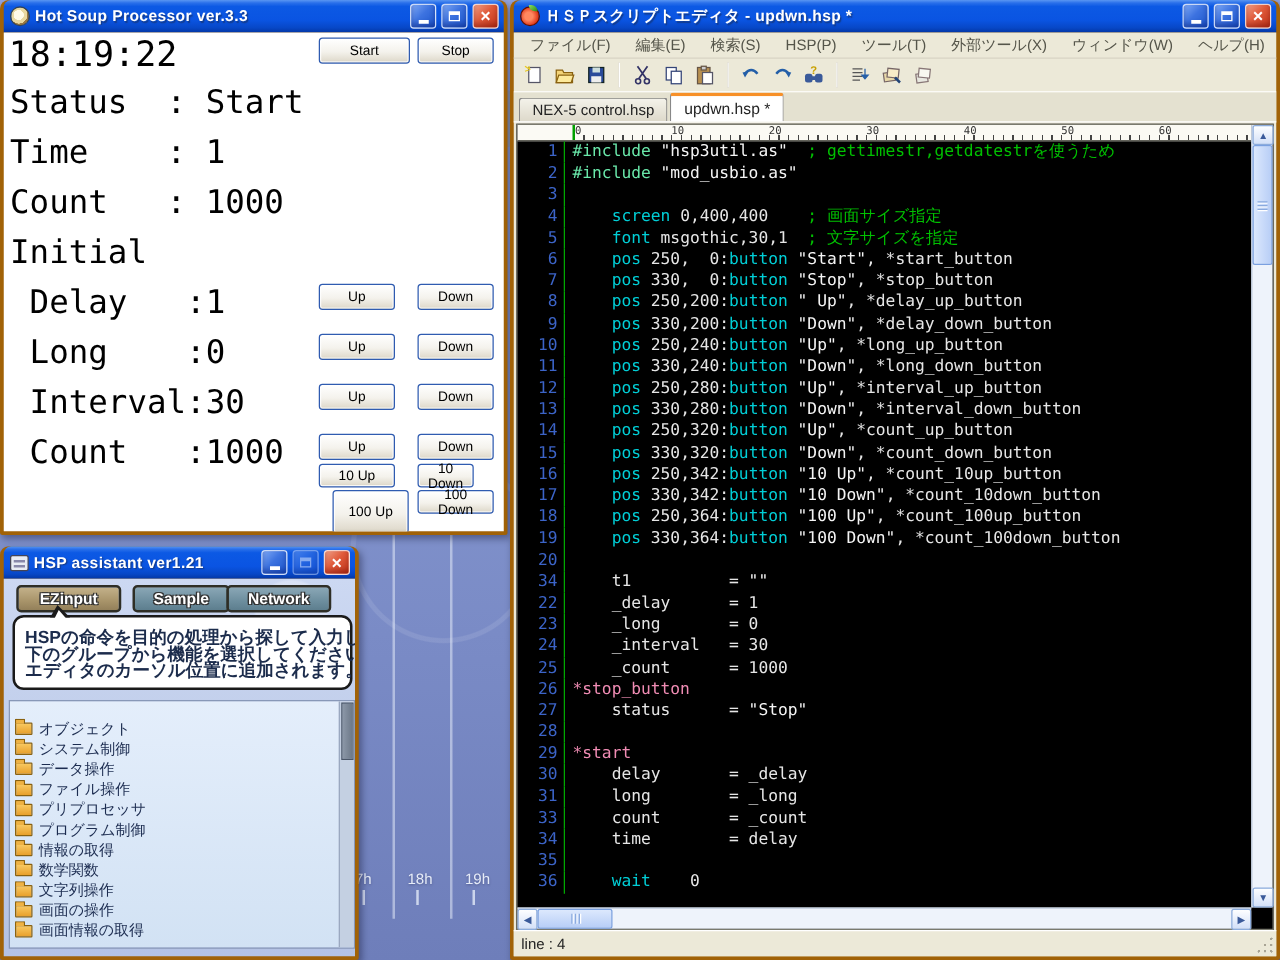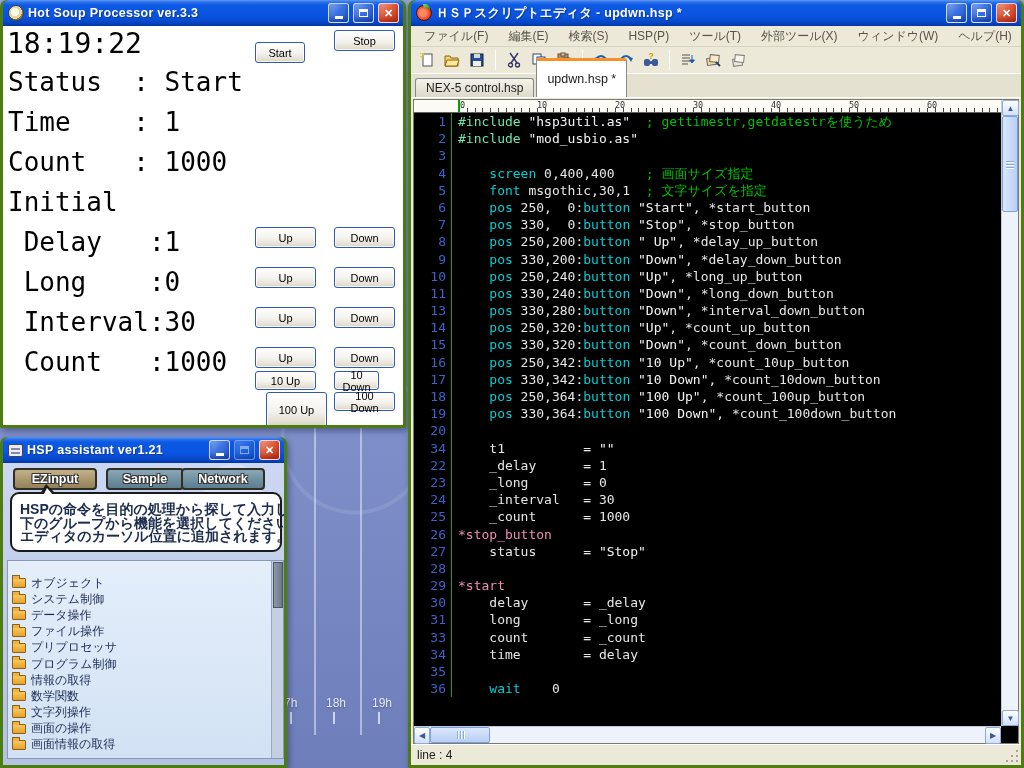--- a/index.html
+++ b/index.html
@@ -13,21 +13,21 @@
       radial-gradient(90px 55px at 345px 18px,rgba(150,158,176,.95) 0 60%,transparent 62%),
       radial-gradient(70px 40px at 395px 95px,rgba(150,158,176,.85) 0 58%,transparent 60%),
       radial-gradient(55px 30px at 300px 70px,rgba(150,158,176,.7) 0 55%,transparent 58%),
       radial-gradient(circle at 355px 440px, transparent 70px, rgba(255,255,255,.10) 71px, rgba(255,255,255,.10) 74px, transparent 75px),
       linear-gradient(180deg,#93a5de 0%,#8496cf 38%,#7a8bc6 66%,#6e7eba 100%);}
   .wp-line{position:absolute;top:0;width:2px;background:rgba(235,241,252,.5);}
   .wp-label{position:absolute;color:#e6ecf8;font-size:12px;text-shadow:0 1px 2px rgba(0,0,40,.3);}
   .wp-tick{position:absolute;width:2px;height:12px;background:rgba(235,241,252,.75);}
 
   
-  .xpwin{position:absolute;background:#4d7c0f;border-radius:7px 7px 2px 2px;
+  .xpwin{position:absolute;background:#a16207;border-radius:7px 7px 2px 2px;
          padding:0 3px 3px 3px;box-shadow:2px 3px 6px rgba(0,0,30,.35);}
   .titlebar{height:26px;display:flex;align-items:center;gap:4px;padding:0 4px 0 5px;
     border-radius:6px 6px 0 0;
     background:linear-gradient(180deg,#5a96f2 0%,#2a70ea 9%,#0c59e4 20%,#0a54e2 62%,#0747c6 86%,#0336a4 100%);}
   .titlebar .title{flex:1;color:#fff;font-weight:bold;font-size:12.5px;letter-spacing:.3px;
     text-shadow:1px 1px 1px #123a8a;white-space:nowrap;overflow:hidden;}
   .tb-btn{width:21px;height:20px;border:1px solid rgba(255,255,255,.75);border-radius:3px;
     display:flex;align-items:center;justify-content:center;color:#fff;font-size:11px;font-weight:bold;
     background:linear-gradient(135deg,#7fa9f5 0%,#3d73e0 45%,#1c55cc 100%);box-shadow:inset 0 -3px 4px rgba(0,10,80,.35);}
   .tb-btn.close{background:linear-gradient(135deg,#f0a088 0%,#e05a3a 45%,#c03418 100%);box-shadow:inset 0 -3px 4px rgba(90,0,0,.35);}
@@ -96,21 +96,21 @@
   .menu-item{padding:2px 9px;font-size:12px;color:#55554a;white-space:nowrap;}
   .toolbar{height:27px;display:flex;align-items:center;padding-left:5px;gap:3px;border-bottom:1px solid #fff;}
   .tool{width:22px;height:22px;display:flex;align-items:center;justify-content:center;border-radius:2px;}
   .tool svg{display:block;}
   .tsep{width:1px;height:20px;background:#b4b0a0;border-right:1px solid #fff;margin:0 4px;}
   .tabbar{height:24px;display:flex;align-items:flex-end;padding-left:4px;gap:2px;
     background:#e4e1d0;border-bottom:1px solid #fff;}
   .etab{border:1px solid #888;border-bottom:none;border-radius:3px 3px 0 0;padding:0 10px;
     font-size:12px;color:#222;display:flex;align-items:center;white-space:nowrap;}
   .etab.idle{height:19px;background:linear-gradient(180deg,#f4f2ea,#ddd9ca);}
-  .etab.active{height:39px;background:#fff;border-top:3px solid #f79028;font-size:12.5px;}
+  .etab.active{height:23px;background:#fff;border-top:3px solid #f79028;font-size:12.5px;}
 
   .editbox{flex:1;margin:1px 2px 0 2px;position:relative;border:1px solid #7a7a6e;background:#000;min-height:0;}
   .ruler{position:absolute;left:0;right:17px;top:0;height:13px;background:#fbfaf4;border-bottom:1px solid #62625a;
     overflow:hidden;}
   .ruler .ticks{position:absolute;left:45px;right:0;bottom:0;height:4px;
     background:repeating-linear-gradient(90deg,#444 0 1px,transparent 1px 7.8px);}
   .ruler .rnum{position:absolute;top:0;font-size:8.5px;color:#333;font-family:"DejaVu Sans Mono",monospace;}
   .ruler .caret{position:absolute;left:44px;top:0;width:2px;height:13px;background:#00a000;}
   .codewrap{position:absolute;left:0;right:17px;top:13px;bottom:17px;overflow:hidden;
     font-family:"DejaVu Sans Mono",monospace;font-size:13px;line-height:17.2px;}
@@ -166,21 +166,21 @@
     <div class="tb-btn">
         <div class="tb-min-glyph"></div>
       </div>
     <div class="tb-btn">
         <div class="tb-max-glyph"></div>
       </div>
     <div class="tb-btn close">✕</div>
   </div>
   <div class="content">
     <div class="hs-clock">18:19:22</div>
-    <button class="xpbtn" style="left:252px;top:16px;width:50px;height:21px">Start</button>
+    <button class="xpbtn" style="left:252px;top:4px;width:73px;height:21px">Start</button>
     <button class="xpbtn" style="left:331px;top:4px;width:61px;height:21px">Stop</button>
 
     <div class="hs-line" style="top:41px">Status  : Start</div>
     <div class="hs-line" style="top:81px">Time    : 1</div>
     <div class="hs-line" style="top:121px">Count   : 1000</div>
     <div class="hs-line" style="top:161px">Initial</div>
     <div class="hs-line" style="top:201px"> Delay   :1</div>
     <div class="hs-line" style="top:241px"> Long    :0</div>
     <div class="hs-line" style="top:281px"> Interval:30</div>
     <div class="hs-line" style="top:321px"> Count   :1000</div>
@@ -402,20 +402,21 @@
           <div class="cl"><span class="ln">2</span><span class="lt"><span class="seg-i">#include</span><span class="seg-p"> </span><span class="seg-s">"mod_usbio.as"</span></span></div>
           <div class="cl"><span class="ln">3</span><span class="lt"></span></div>
           <div class="cl"><span class="ln">4</span><span class="lt"><span class="seg-p">    </span><span class="seg-k">screen</span><span class="seg-p"> 0,400,400    </span><span class="seg-c">; 画面サイズ指定</span></span></div>
           <div class="cl"><span class="ln">5</span><span class="lt"><span class="seg-p">    </span><span class="seg-k">font</span><span class="seg-p"> msgothic,30,1  </span><span class="seg-c">; 文字サイズを指定</span></span></div>
           <div class="cl"><span class="ln">6</span><span class="lt"><span class="seg-p">    </span><span class="seg-k">pos</span><span class="seg-p"> 250,  0:</span><span class="seg-k">button</span><span class="seg-p"> </span><span class="seg-s">"Start"</span><span class="seg-p">, *start_button</span></span></div>
           <div class="cl"><span class="ln">7</span><span class="lt"><span class="seg-p">    </span><span class="seg-k">pos</span><span class="seg-p"> 330,  0:</span><span class="seg-k">button</span><span class="seg-p"> </span><span class="seg-s">"Stop"</span><span class="seg-p">, *stop_button</span></span></div>
           <div class="cl"><span class="ln">8</span><span class="lt"><span class="seg-p">    </span><span class="seg-k">pos</span><span class="seg-p"> 250,200:</span><span class="seg-k">button</span><span class="seg-p"> </span><span class="seg-s">" Up"</span><span class="seg-p">, *delay_up_button</span></span></div>
           <div class="cl"><span class="ln">9</span><span class="lt"><span class="seg-p">    </span><span class="seg-k">pos</span><span class="seg-p"> 330,200:</span><span class="seg-k">button</span><span class="seg-p"> </span><span class="seg-s">"Down"</span><span class="seg-p">, *delay_down_button</span></span></div>
           <div class="cl"><span class="ln">10</span><span class="lt"><span class="seg-p">    </span><span class="seg-k">pos</span><span class="seg-p"> 250,240:</span><span class="seg-k">button</span><span class="seg-p"> </span><span class="seg-s">"Up"</span><span class="seg-p">, *long_up_button</span></span></div>
           <div class="cl"><span class="ln">11</span><span class="lt"><span class="seg-p">    </span><span class="seg-k">pos</span><span class="seg-p"> 330,240:</span><span class="seg-k">button</span><span class="seg-p"> </span><span class="seg-s">"Down"</span><span class="seg-p">, *long_down_button</span></span></div>
+          <div class="cl"><span class="ln">12</span><span class="lt"><span class="seg-p">    </span><span class="seg-k">pos</span><span class="seg-p"> 250,280:</span><span class="seg-k">button</span><span class="seg-p"> </span><span class="seg-s">"Up"</span><span class="seg-p">, *interval_up_button</span></span></div>
           <div class="cl"><span class="ln">13</span><span class="lt"><span class="seg-p">    </span><span class="seg-k">pos</span><span class="seg-p"> 330,280:</span><span class="seg-k">button</span><span class="seg-p"> </span><span class="seg-s">"Down"</span><span class="seg-p">, *interval_down_button</span></span></div>
           <div class="cl"><span class="ln">14</span><span class="lt"><span class="seg-p">    </span><span class="seg-k">pos</span><span class="seg-p"> 250,320:</span><span class="seg-k">button</span><span class="seg-p"> </span><span class="seg-s">"Up"</span><span class="seg-p">, *count_up_button</span></span></div>
           <div class="cl"><span class="ln">15</span><span class="lt"><span class="seg-p">    </span><span class="seg-k">pos</span><span class="seg-p"> 330,320:</span><span class="seg-k">button</span><span class="seg-p"> </span><span class="seg-s">"Down"</span><span class="seg-p">, *count_down_button</span></span></div>
           <div class="cl"><span class="ln">16</span><span class="lt"><span class="seg-p">    </span><span class="seg-k">pos</span><span class="seg-p"> 250,342:</span><span class="seg-k">button</span><span class="seg-p"> </span><span class="seg-s">"10 Up"</span><span class="seg-p">, *count_10up_button</span></span></div>
           <div class="cl"><span class="ln">17</span><span class="lt"><span class="seg-p">    </span><span class="seg-k">pos</span><span class="seg-p"> 330,342:</span><span class="seg-k">button</span><span class="seg-p"> </span><span class="seg-s">"10 Down"</span><span class="seg-p">, *count_10down_button</span></span></div>
           <div class="cl"><span class="ln">18</span><span class="lt"><span class="seg-p">    </span><span class="seg-k">pos</span><span class="seg-p"> 250,364:</span><span class="seg-k">button</span><span class="seg-p"> </span><span class="seg-s">"100 Up"</span><span class="seg-p">, *count_100up_button</span></span></div>
           <div class="cl"><span class="ln">19</span><span class="lt"><span class="seg-p">    </span><span class="seg-k">pos</span><span class="seg-p"> 330,364:</span><span class="seg-k">button</span><span class="seg-p"> </span><span class="seg-s">"100 Down"</span><span class="seg-p">, *count_100down_button</span></span></div>
           <div class="cl"><span class="ln">20</span><span class="lt"></span></div>
           <div class="cl"><span class="ln">34</span><span class="lt"><span class="seg-p">    t1          = </span><span class="seg-s">""</span></span></div>
           <div class="cl"><span class="ln">22</span><span class="lt"><span class="seg-p">    _delay      = 1</span></span></div>

